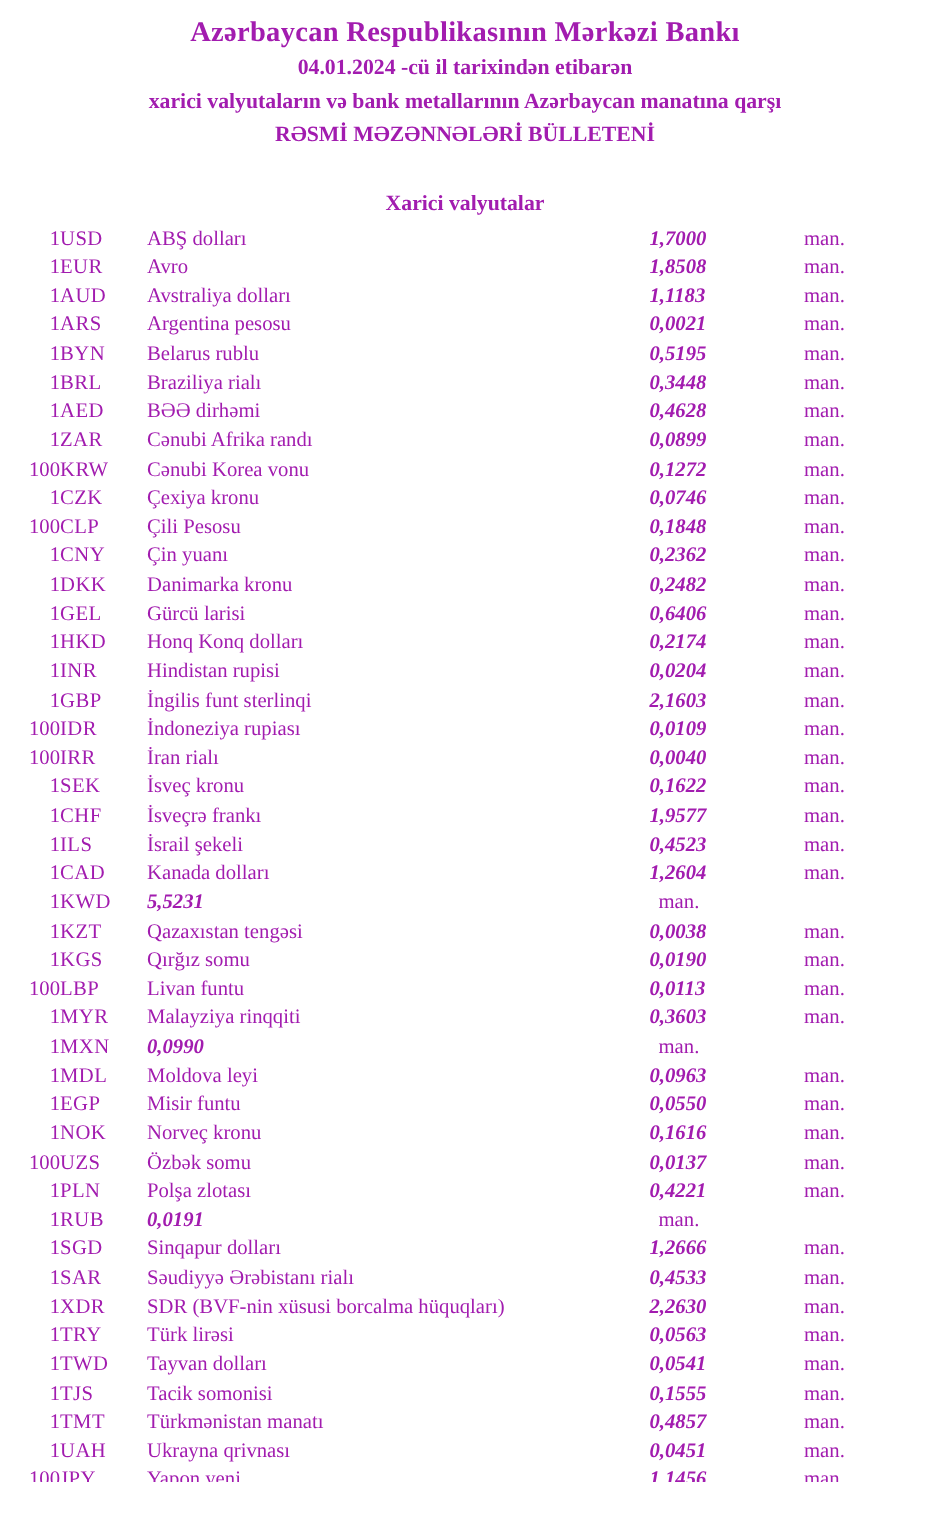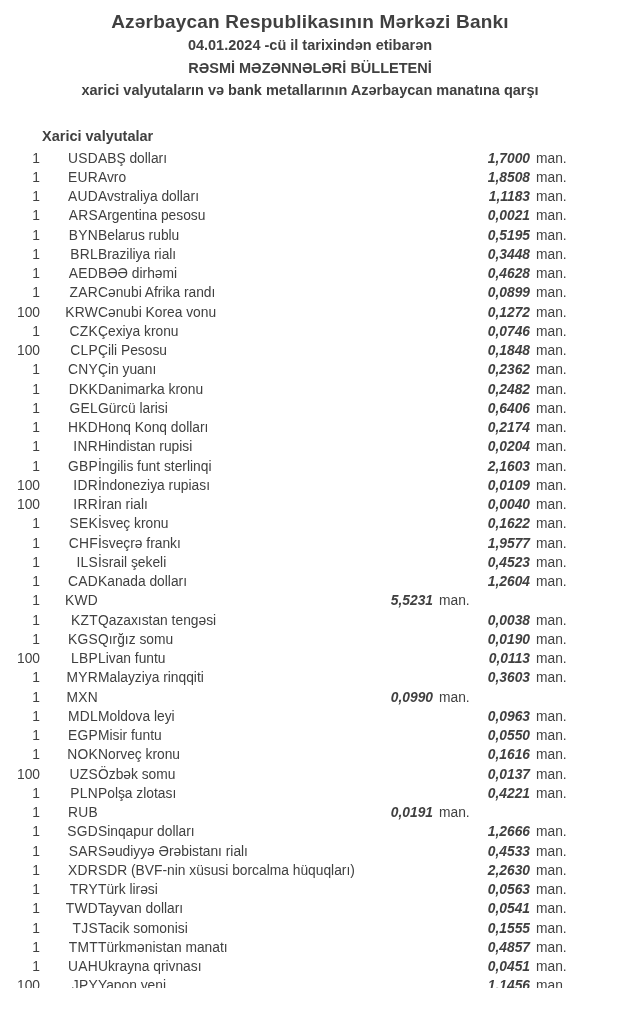--- a/index.html
+++ b/index.html
@@ -1,72 +1,71 @@
 <!DOCTYPE html>
 <html><head>
 <meta charset="utf-8">
 <style>
   html,body{margin:0;padding:0;background:#ffffff;}
   .page{
     position:relative;
     width:620px;
     height:988px;
     background:#ffffff;
-    font-family:Liberation Sans, sans-serif;
-    color:#404040;
+    font-family:Liberation Serif, serif;
+    color:#a21caf;
     overflow:hidden;
   }
   .header{text-align:center;}
   .bank-name{
     padding-top:9px;
     font-size:19px;
     font-weight:700;
     line-height:25px;
     letter-spacing:0.2px;
   }
   .hline{
     font-size:14.5px;
     font-weight:700;
     line-height:22.5px;
   }
   .section-title{
     margin-top:24px;
-    text-align:left;
+    text-align:center;
     font-size:14.5px;
     font-weight:700;
     line-height:20px;
-    margin-left:42px;
   }
   .rates{
     width:576px;
     margin-top:3px;
   }
   .row{
     display:grid;
     grid-template-columns:40px 58px 1fr 97px 46px;
     height:19.25px;
     line-height:19.25px;
     font-size:13.8px;
     white-space:nowrap;
   }
   .cell-qty{text-align:right;}
-  .cell-code{text-align:right;letter-spacing:0.3px;}
+  .cell-code{text-align:left;letter-spacing:0.3px;}
   .cell-name{text-align:left;}
-  .cell-rate{text-align:right;font-weight:700;font-style:italic;}
+  .cell-rate{font-weight:700;font-style:italic;}
   .cell-unit{padding-left:6px;}
 </style>
 </head>
 <body>
 
 <div class="page">
   <div class="header">
     <div class="bank-name">Azərbaycan Respublikasının Mərkəzi Bankı</div>
     <div class="hline">04.01.2024 -cü il tarixindən etibarən</div>
+    <div class="hline">xarici valyutaların və bank metallarının Azərbaycan manatına qarşı</div>
     <div class="hline">RƏSMİ MƏZƏNNƏLƏRİ BÜLLETENİ</div>
-    <div class="hline">xarici valyutaların və bank metallarının Azərbaycan manatına qarşı</div>
   </div>
 
   <div class="section-title">Xarici valyutalar</div>
 
   <div class="rates">
       <div class="row">
         <span class="cell-qty">1</span>
         <span class="cell-code">USD</span>
         <span class="cell-name">ABŞ dolları</span>
         <span class="cell-rate">1,7000</span>

